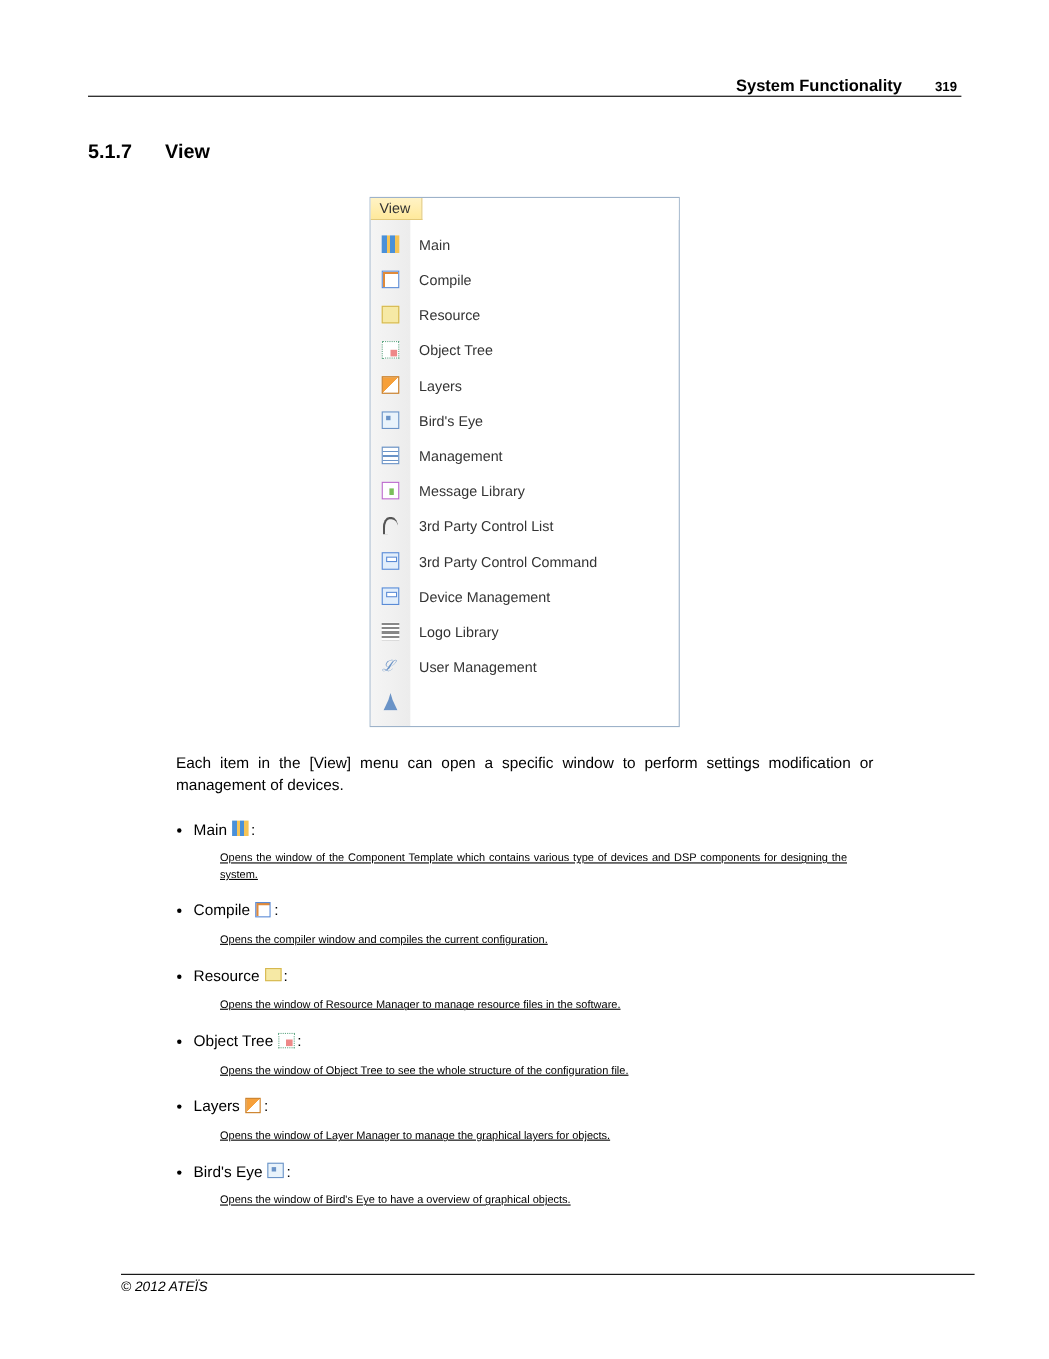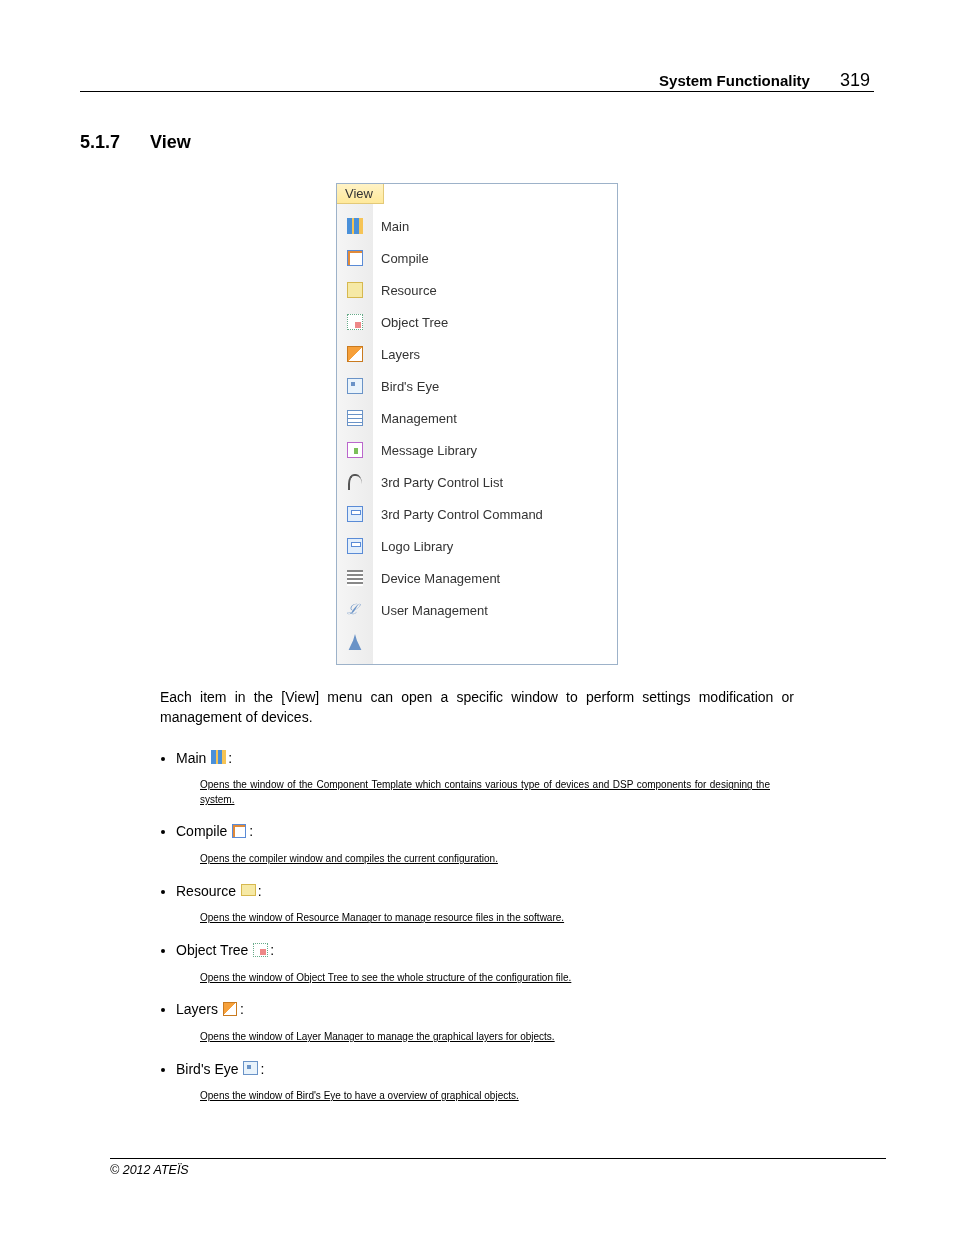--- a/index.html
+++ b/index.html
@@ -23,22 +23,22 @@
     align-items: baseline;
     padding-bottom: 0;
     margin-bottom: 40px;
   }
   .header-line .chapter {
     font-weight: bold;
     font-size: 15px;
     padding-right: 30px;
   }
   .header-line .pagenum {
-    font-weight: normal;
-    font-size: 18px;
+    font-weight: bold;
+    font-size: 12px;
     padding-right: 4px;
   }
   .section-heading {
     font-weight: bold;
     font-size: 18px;
     display: flex;
     gap: 30px;
     margin-bottom: 30px;
   }
   .menu-screenshot {
@@ -228,22 +228,22 @@
         <div class="label">Main</div>
         <div class="label">Compile</div>
         <div class="label">Resource</div>
         <div class="label">Object Tree</div>
         <div class="label">Layers</div>
         <div class="label">Bird's Eye</div>
         <div class="label">Management</div>
         <div class="label">Message Library</div>
         <div class="label">3rd Party Control List</div>
         <div class="label">3rd Party Control Command</div>
+        <div class="label">Device Management</div>
         <div class="label">Logo Library</div>
-        <div class="label">Device Management</div>
         <div class="label">User Management</div>
       </div>
     </div>
   </div>
 
   <p class="intro-para">Each item in the [View] menu can open a specific window to perform settings modification or management of devices.</p>
 
   <ul class="items">
     <li>
       <span class="item-label">Main</span>

